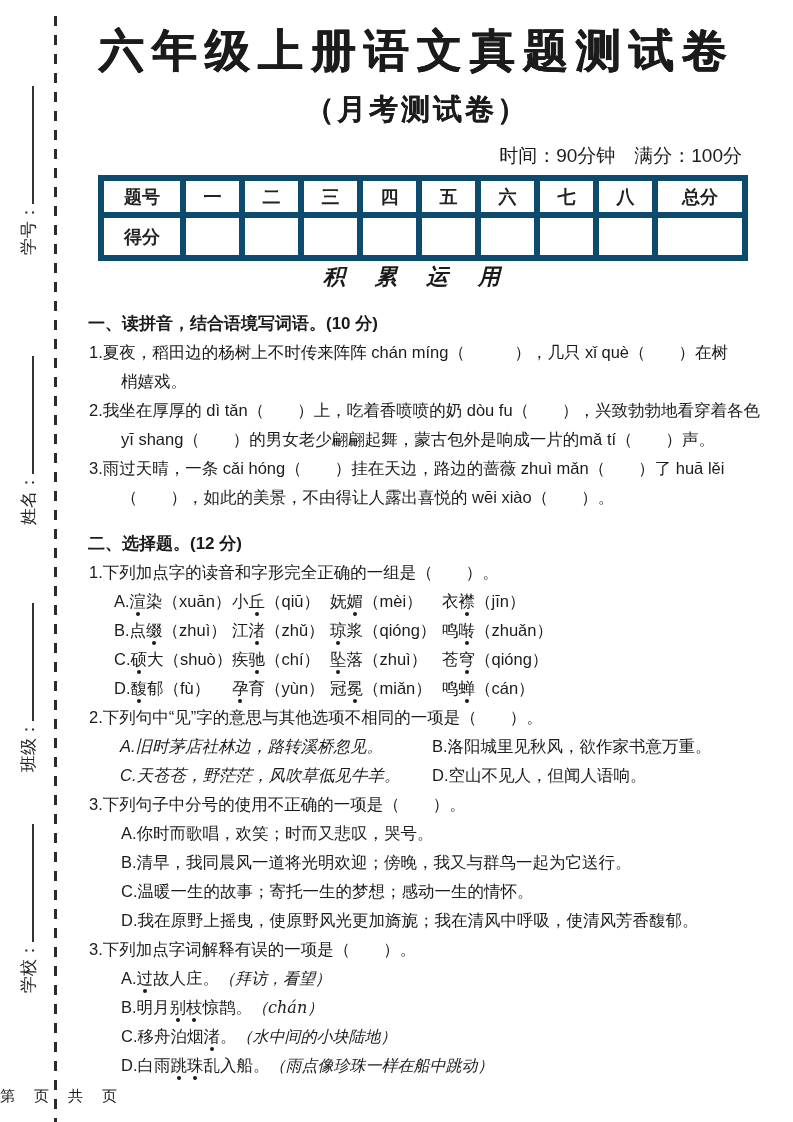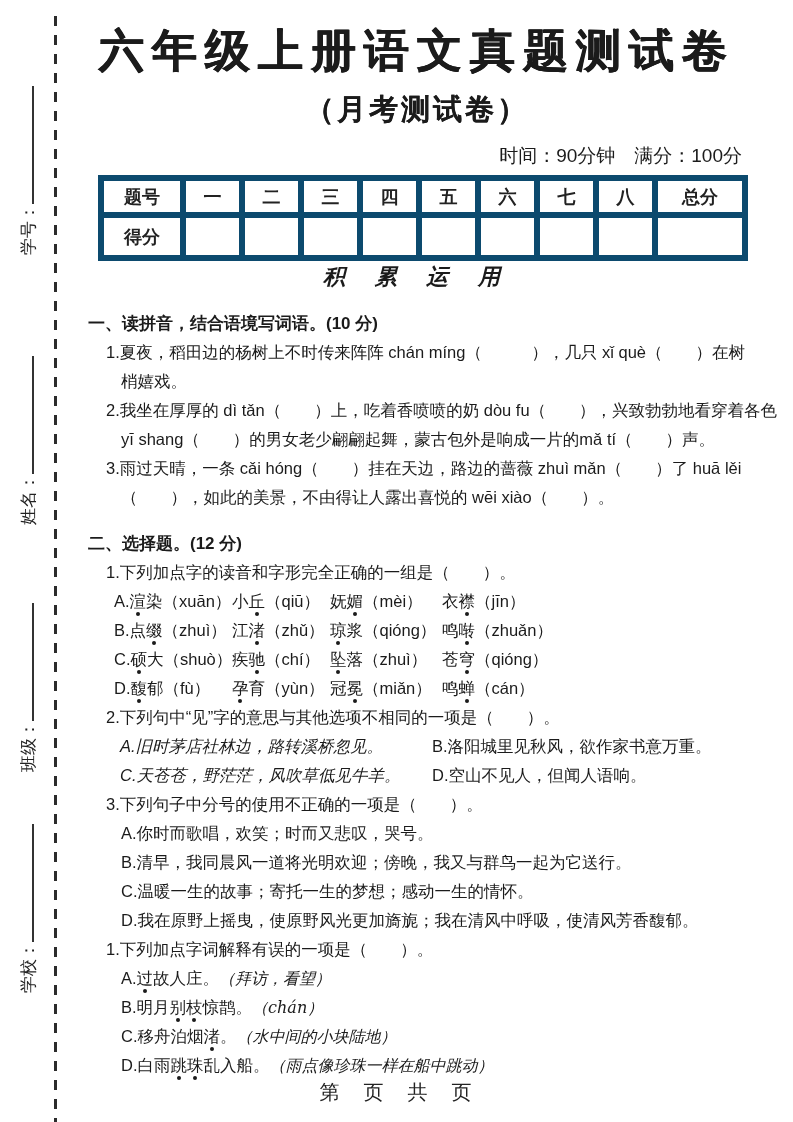--- a/index.html
+++ b/index.html
@@ -48,41 +48,41 @@
   table.score col.c-first{width:82px;}
   table.score col.c-mid{width:59px;}
   table.score col.c-last{width:90px;}
   .banner{
     text-align:center;margin-top:1px;font-size:22px;font-weight:bold;
     letter-spacing:11px;font-style:italic;
     font-family:"DejaVu Serif","Liberation Serif",serif;
   }
   .sec-heading{font-size:17px;font-weight:bold;line-height:29px;margin-top:17px;white-space:nowrap;}
   .ln{font-size:16.5px;line-height:29px;white-space:nowrap;}
-  .ind1{margin-left:18px;}
+  .ind1{margin-left:1px;}
   .ind2{margin-left:33px;}
   .q1grid{
     display:grid;grid-template-columns:118px 98px 112px auto;
     margin-left:26px;
   }
   .q1grid span{font-size:16.5px;line-height:29px;white-space:nowrap;}
   .tworow{display:flex;margin-left:32px;}
   .tworow .colA{width:312px;flex:none;font-style:italic;}
   .kai{
     font-family:"DejaVu Serif","Liberation Serif",serif;font-style:italic;
     font-size:16px;
   }
   .dt{position:relative;}
   .dt::after{
     content:"";position:absolute;left:50%;bottom:-6px;margin-left:-2px;
     width:4px;height:4px;border-radius:50%;background:#1b1b1b;
   }
   .footer{
-    position:absolute;left:0;right:0;bottom:16px;text-align:center;
-    font-size:20px;letter-spacing:2px;color:#222;
+    position:absolute;left:0;right:0;bottom:16px;text-align:left;
+    font-size:15px;letter-spacing:2px;color:#222;
   }
 </style>
 </head>
 <body>
 
 <div class="dash-line"></div>
 
 <div class="sfield sf1">
   <span>学号：</span><span class="sf-line"></span>
 </div>
@@ -187,21 +187,21 @@
       <span class="colA">C.天苍苍，野茫茫，风吹草低见牛羊。</span>
       <span>D.空山不见人，但闻人语响。</span>
     </div>
 
     <div class="ln ind1">3.下列句子中分号的使用不正确的一项是（　　）。</div>
     <div class="ln ind2">A.你时而歌唱，欢笑；时而又悲叹，哭号。</div>
     <div class="ln ind2">B.清早，我同晨风一道将光明欢迎；傍晚，我又与群鸟一起为它送行。</div>
     <div class="ln ind2">C.温暖一生的故事；寄托一生的梦想；感动一生的情怀。</div>
     <div class="ln ind2">D.我在原野上摇曳，使原野风光更加旖旎；我在清风中呼吸，使清风芳香馥郁。</div>
 
-    <div class="ln ind1">1.下列加点字词解释有误的一项是（　　）。</div>
+    <div class="ln ind1">3.下列加点字词解释有误的一项是（　　）。</div>
     <div class="ln ind2">
       <span>A.<span class="dt">过</span>故人庄。</span><span class="kai">（拜访，看望）</span>
     </div>
     <div class="ln ind2">
       <span>B.明月<span class="dt">别</span><span class="dt">枝</span>惊鹊。</span><span class="kai">（chán）</span>
     </div>
     <div class="ln ind2">
       <span>C.移舟泊烟<span class="dt">渚</span>。</span><span class="kai">（水中间的小块陆地）</span>
     </div>
     <div class="ln ind2">

